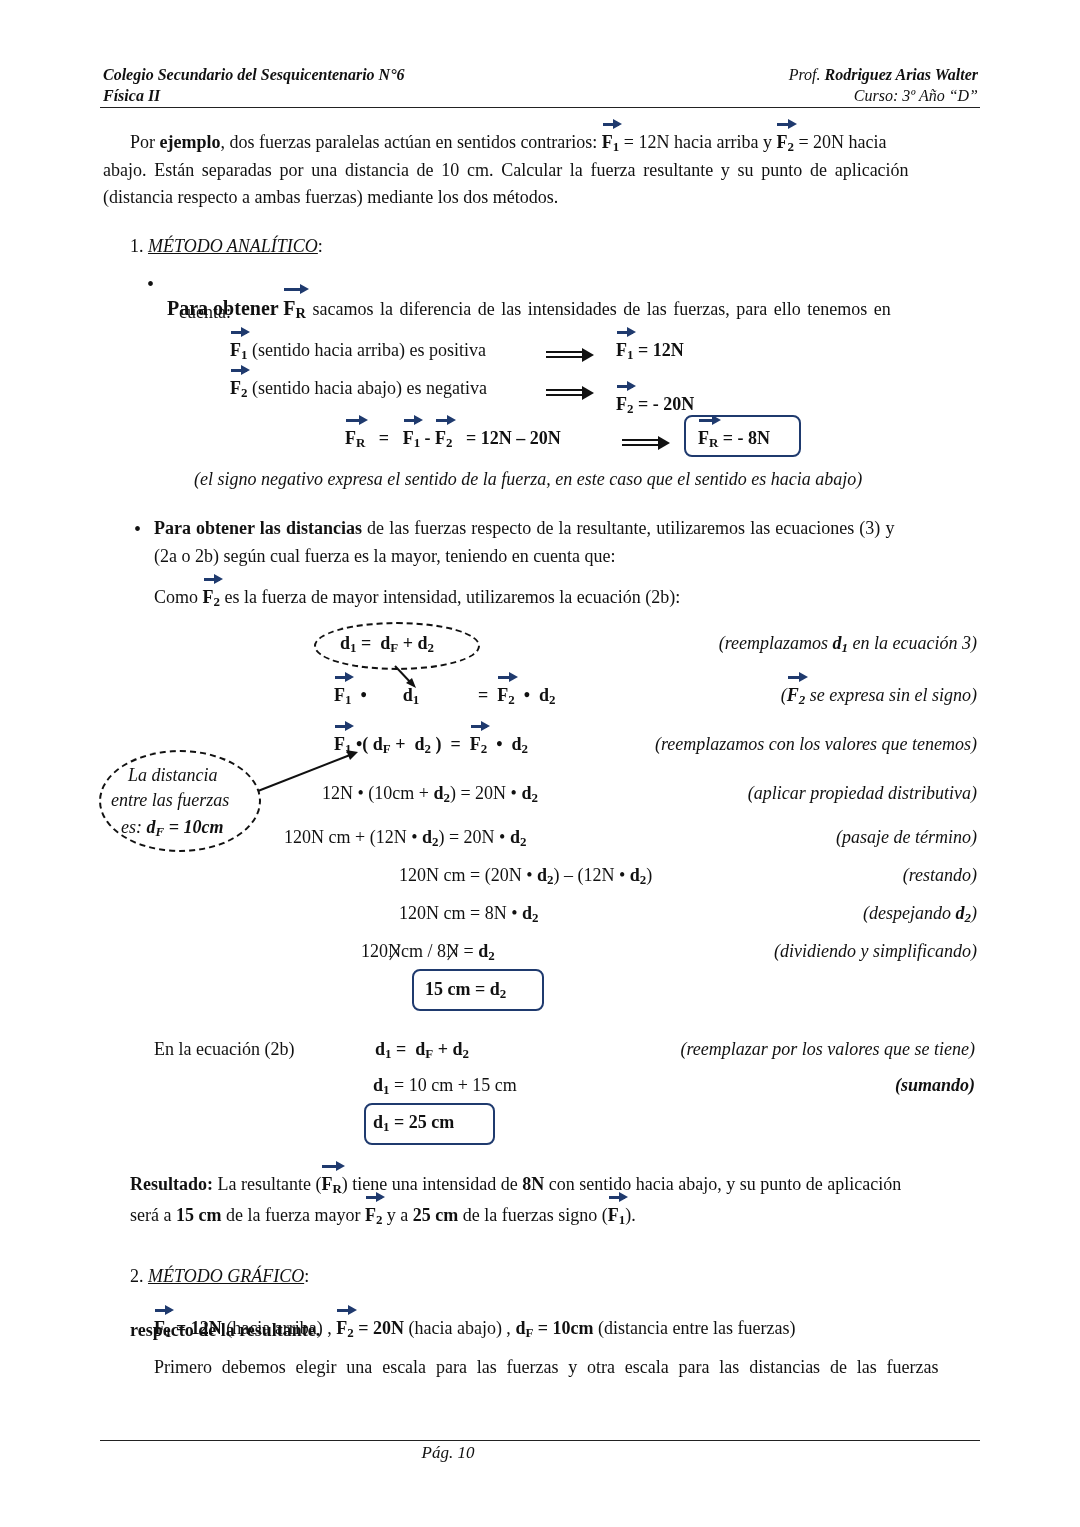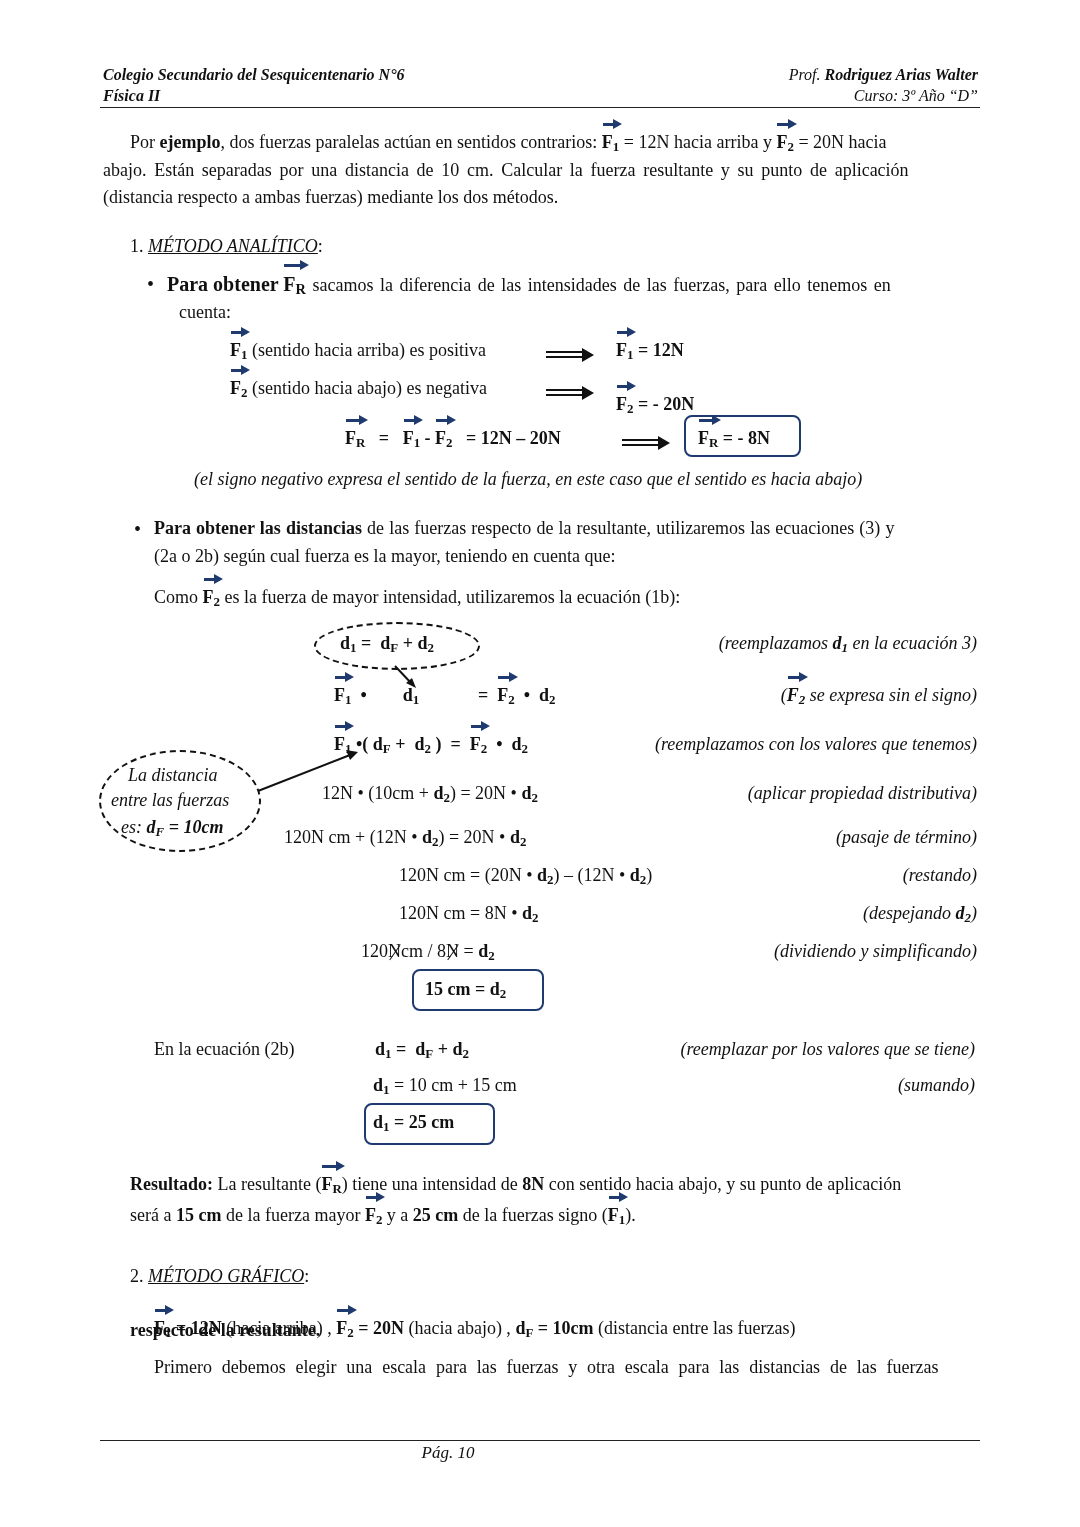--- a/index.html
+++ b/index.html
@@ -40,21 +40,21 @@
 
 <div class="abs" style="left:130px;top:132px;">
   <span>Por </span><b>ejemplo</b><span>, dos fuerzas paralelas actúan en sentidos contrarios: </span><span class="vec"><span>F</span><sub>1</sub></span><span> = 12N  hacia arriba y  </span><span class="vec"><span>F</span><sub>2</sub></span><span> = 20N hacia</span>
 </div>
 <div class="abs" style="left:103px;top:160px;word-spacing:3.2px;">abajo. Están separadas por una distancia de 10 cm. Calcular la fuerza resultante y su punto de aplicación</div>
 <div class="abs" style="left:103px;top:187px;">(distancia respecto a ambas fuerzas) mediante los dos métodos.</div>
 
 <div class="abs" style="left:130px;top:236px;"><span>1. </span><u><i>MÉTODO ANALÍTICO</i></u><span>:</span></div>
 
 <div class="abs bullet" style="left:167px;top:273px;">
-  <b style="font-size:20px;">Para obtener </b><span class="vec" style="font-size:20px;"><span>F</span><sub>R</sub></span><span style="word-spacing:2px;"> sacamos la diferencia de las intensidades de las fuerzas, para ello tenemos en</span>
+  <b style="font-size:20px;">Para obtener </b><span class="vec" style="font-size:20px;margin-top:24px;"><span>F</span><sub>R</sub></span><span style="word-spacing:2px;"> sacamos la diferencia de las intensidades de las fuerzas, para ello tenemos en</span>
 </div>
 <div class="abs" style="left:167px;top:302px;margin-left:12px;">cuenta:</div>
 
 <div class="abs" style="left:230px;top:340px;"><span class="vec"><span>F</span><sub>1</sub></span><span> (sentido hacia arriba) es positiva</span></div>
 <div class="abs" style="left:546px;top:343px;"><span class="bigarrow"></span></div>
 <div class="abs" style="left:616px;top:340px;font-weight:bold;"><span class="vec"><span>F</span><sub>1</sub></span><span> = 12N</span></div>
 
 <div class="abs" style="left:230px;top:378px;"><span class="vec"><span>F</span><sub>2</sub></span><span> (sentido hacia abajo) es negativa</span></div>
 <div class="abs" style="left:546px;top:381px;"><span class="bigarrow"></span></div>
 <div class="abs" style="left:616px;top:378px;font-weight:bold;margin-top:16px;"><span class="vec"><span>F</span><sub>2</sub></span><span> = - 20N</span></div>
@@ -68,21 +68,21 @@
   &nbsp;&nbsp;<span>=  12N – 20N</span>
 </div>
 <div class="abs" style="left:622px;top:431px;"><span class="bigarrow"></span></div>
 <div class="boxed" style="left:684px;top:415px;width:113px;height:38px;"></div>
 <div class="abs" style="left:698px;top:428px;font-weight:bold;"><span class="vec"><span>F</span><sub>R</sub></span><span> =  - 8N</span></div>
 
 <div class="abs note" style="left:194px;top:469px;">(el signo negativo expresa el sentido de la fuerza, en este caso que el sentido es hacia abajo)</div>
 
 <div class="abs bullet" style="left:154px;top:518px;word-spacing:0.6px;"><b>Para obtener las distancias</b><span> de las fuerzas respecto de la resultante, utilizaremos las ecuaciones (3) y</span></div>
 <div class="abs" style="left:154px;top:546px;">(2a o 2b) según cual fuerza es la mayor, teniendo en cuenta que:</div>
-<div class="abs" style="left:154px;top:587px;"><span>Como </span><span class="vec"><span>F</span><sub>2</sub></span><span> es la fuerza de mayor intensidad, utilizaremos la ecuación (1b):</span></div>
+<div class="abs" style="left:154px;top:587px;"><span>Como </span><span class="vec"><span>F</span><sub>2</sub></span><span> es la fuerza de mayor intensidad, utilizaremos la ecuación (2b):</span></div>
 
 <div class="dash-ellipse" style="left:314px;top:622px;width:162px;height:44px;"></div>
 <div class="abs" style="left:340px;top:633px;font-weight:bold;">
   <span>d</span><sub>1</sub> = &nbsp;<span>d</span><sub>F</sub> + <span>d</span><sub>2</sub>
 </div>
 <div class="abs note" style="right:103px;top:633px;"><span>(reemplazamos </span><b><span>d</span><sub>1</sub></b><span> en la ecuación 3)</span></div>
 
 <svg class="abs" style="left:250px;top:660px;" width="170" height="140">
   <line x1="145" y1="6" x2="162" y2="24" stroke="#111" stroke-width="2"></line>
   <polygon points="166,28 156,23 162,18" fill="#111"></polygon>
@@ -123,21 +123,21 @@
 <div class="abs" style="left:361px;top:941px;"><span>120</span><span class="strike">N</span><span>cm / 8</span><span class="strike">N</span><span> =  </span><b><span>d</span><sub>2</sub></b></div>
 <div class="abs note" style="right:103px;top:941px;">(dividiendo y simplificando)</div>
 
 <div class="boxed" style="left:412px;top:969px;width:128px;height:38px;"></div>
 <div class="abs" style="left:425px;top:979px;font-weight:bold;"><span>15 cm  =  d</span><sub>2</sub></div>
 
 <div class="abs" style="left:154px;top:1039px;">En la ecuación (2b)</div>
 <div class="abs" style="left:375px;top:1039px;font-weight:bold;"><span>d</span><sub>1</sub> = &nbsp;<span>d</span><sub>F</sub> + <span>d</span><sub>2</sub></div>
 <div class="abs note" style="right:105px;top:1039px;margin-left:19px;">(reemplazar por los valores que se tiene)</div>
 <div class="abs" style="left:373px;top:1075px;"><b><span>d</span><sub>1</sub></b><span> =  10 cm + 15 cm</span></div>
-<div class="abs note" style="right:105px;top:1075px;">(sumando)</div>
+<div class="abs note" style="right:105px;top:1075px;font-weight:bold;">(sumando)</div>
 <div class="boxed" style="left:364px;top:1103px;width:127px;height:38px;"></div>
 <div class="abs" style="left:373px;top:1112px;font-weight:bold;"><span>d</span><sub>1</sub><span>  =  25 cm</span></div>
 
 <div class="abs" style="left:130px;top:1174px;"><b>Resultado:</b><span> La resultante (</span><span class="vec"><span>F</span><sub>R</sub></span><span>) tiene una intensidad de </span><b>8N</b><span> con sentido hacia abajo, y su punto de aplicación</span></div>
 <div class="abs" style="left:130px;top:1205px;"><span>será a </span><b>15 cm</b><span> de la fuerza mayor </span><span class="vec"><span>F</span><sub>2</sub></span><span>  y  a </span><b>25 cm</b><span> de la fuerzas signo (</span><span class="vec"><span>F</span><sub>1</sub></span><span>).</span></div>
 
 <div class="abs" style="left:130px;top:1266px;"><span>2. </span><u><i>MÉTODO GRÁFICO</i></u><span>:</span></div>
 
 <div class="abs" style="left:154px;top:1318px;">
   <b><span class="vec"><span>F</span><sub>1</sub></span><span> = 12N</span></b><span> (hacia arriba) ,   </span><b><span class="vec"><span>F</span><sub>2</sub></span><span> = 20N</span></b><span> (hacia abajo) ,  </span><b><span>d</span><sub>F</sub><span> = 10cm</span></b><span> (distancia entre las fuerzas)</span>

